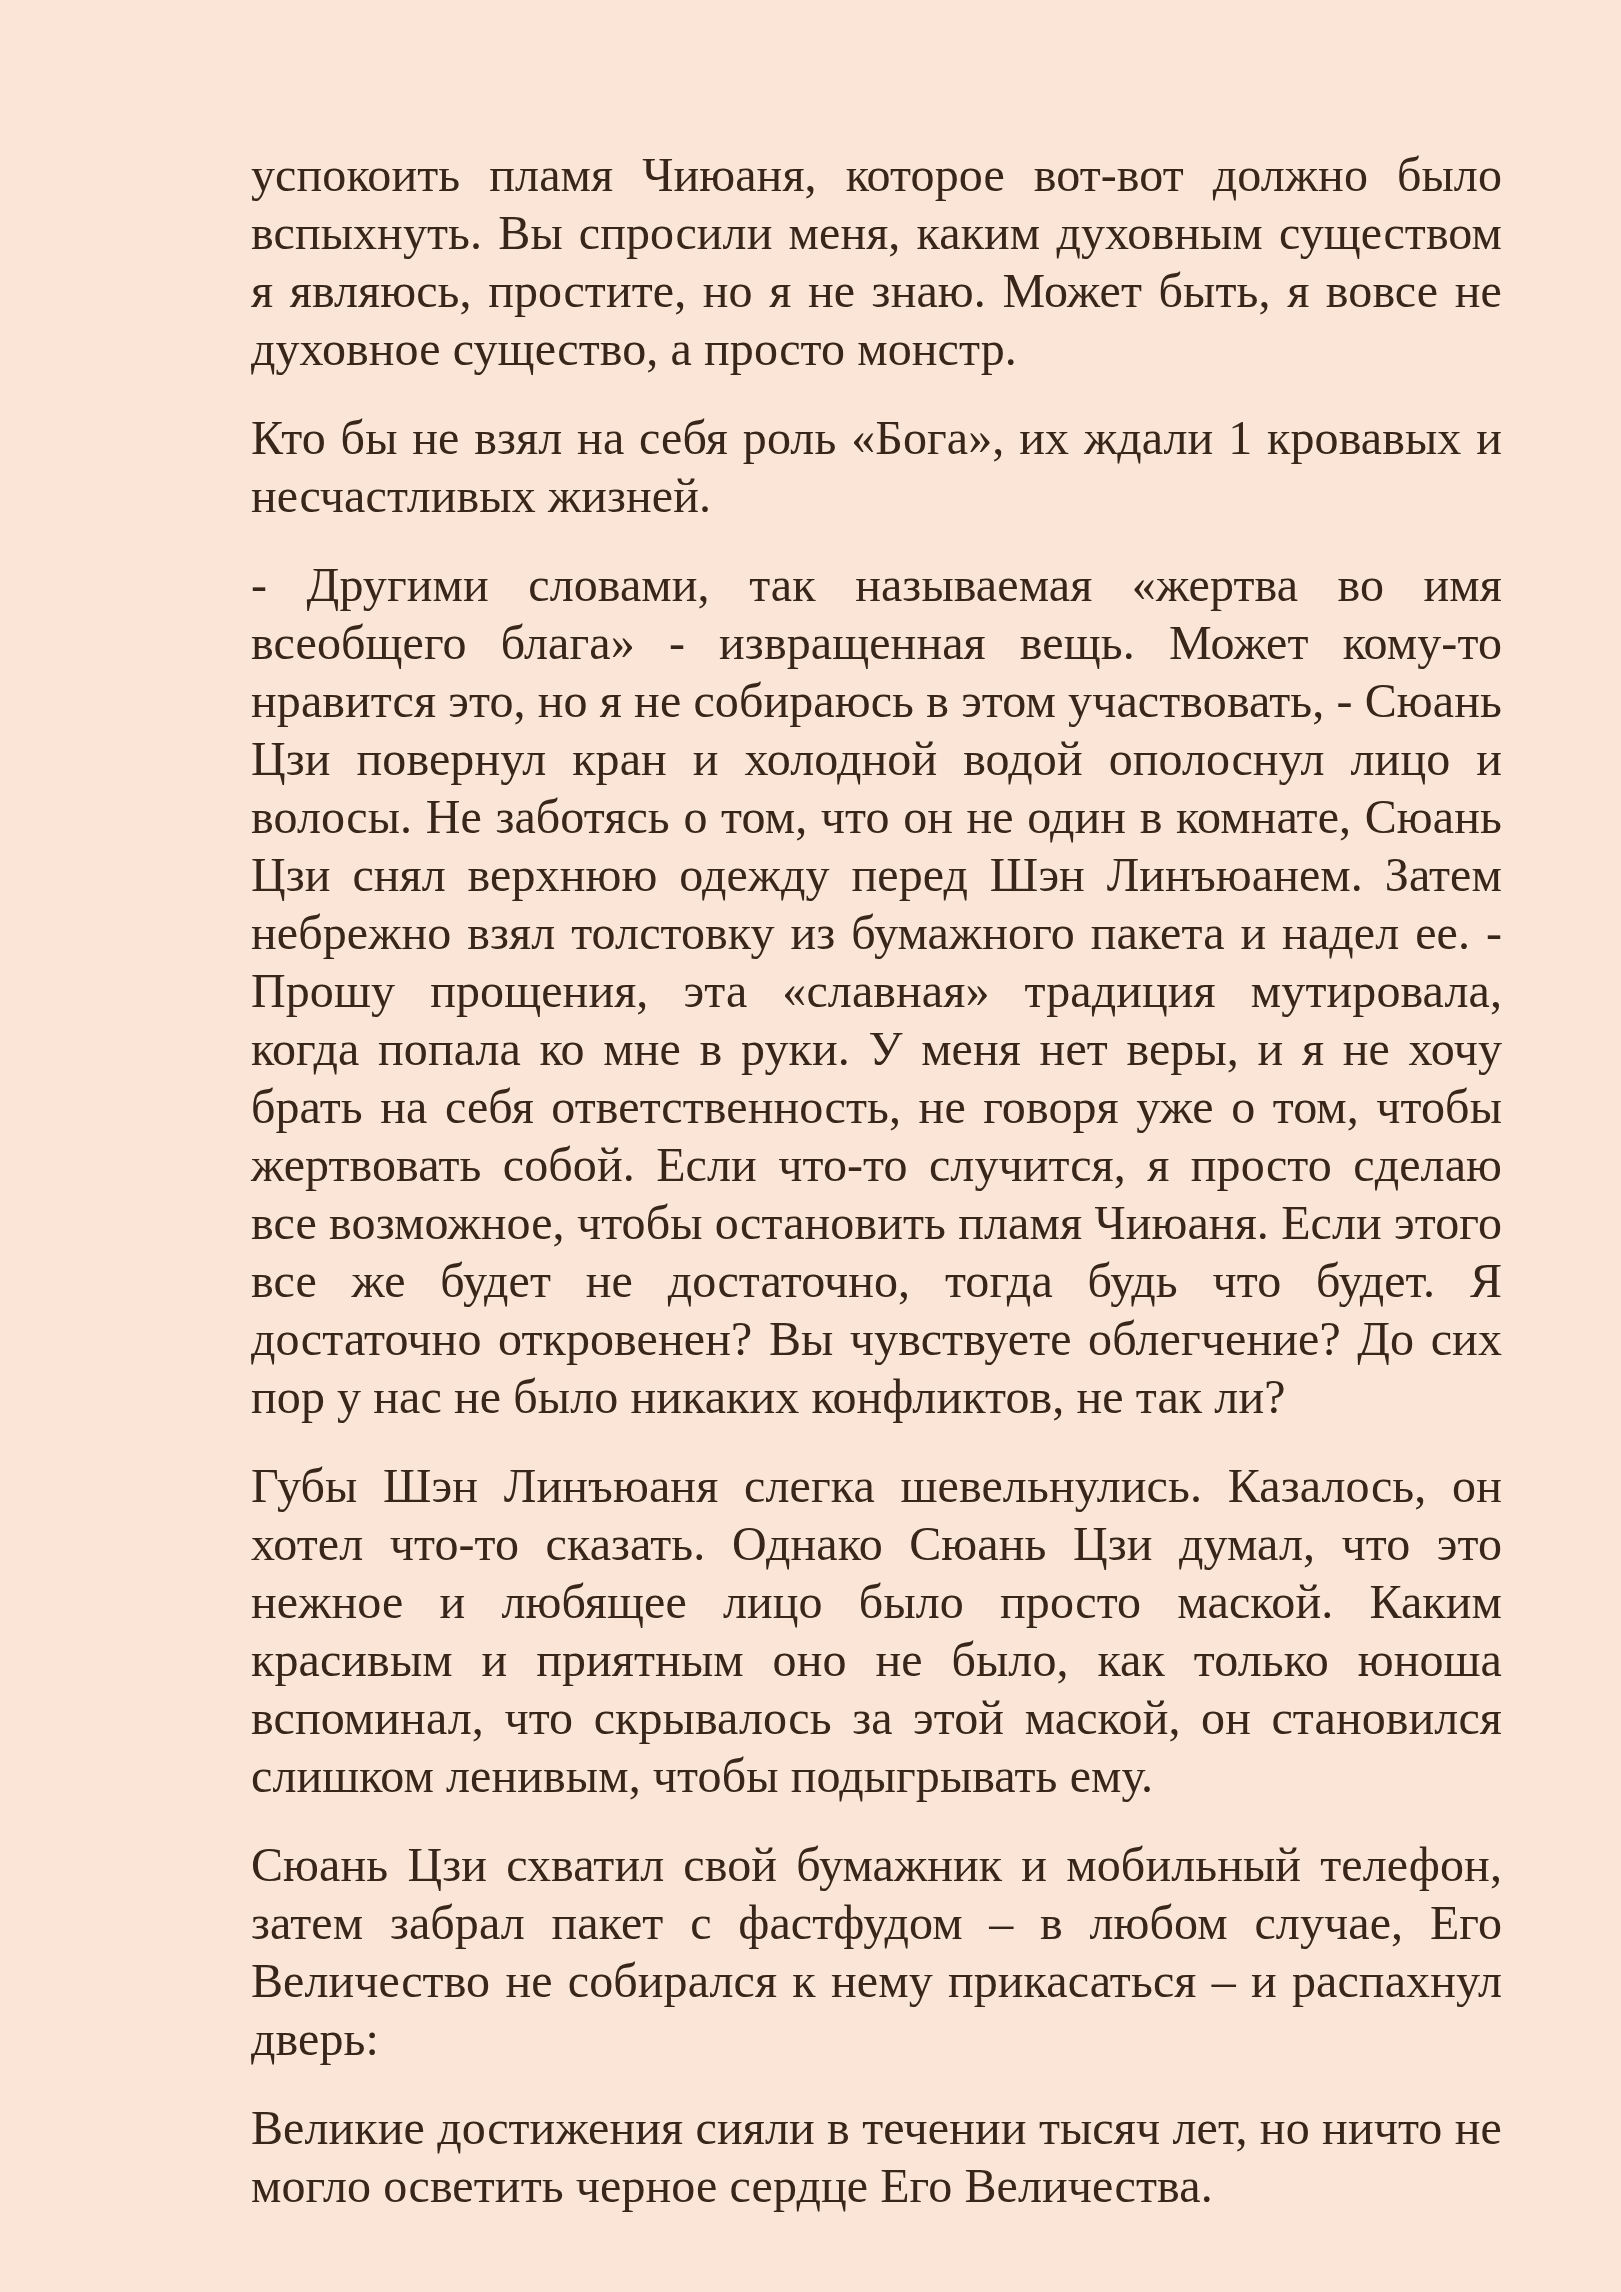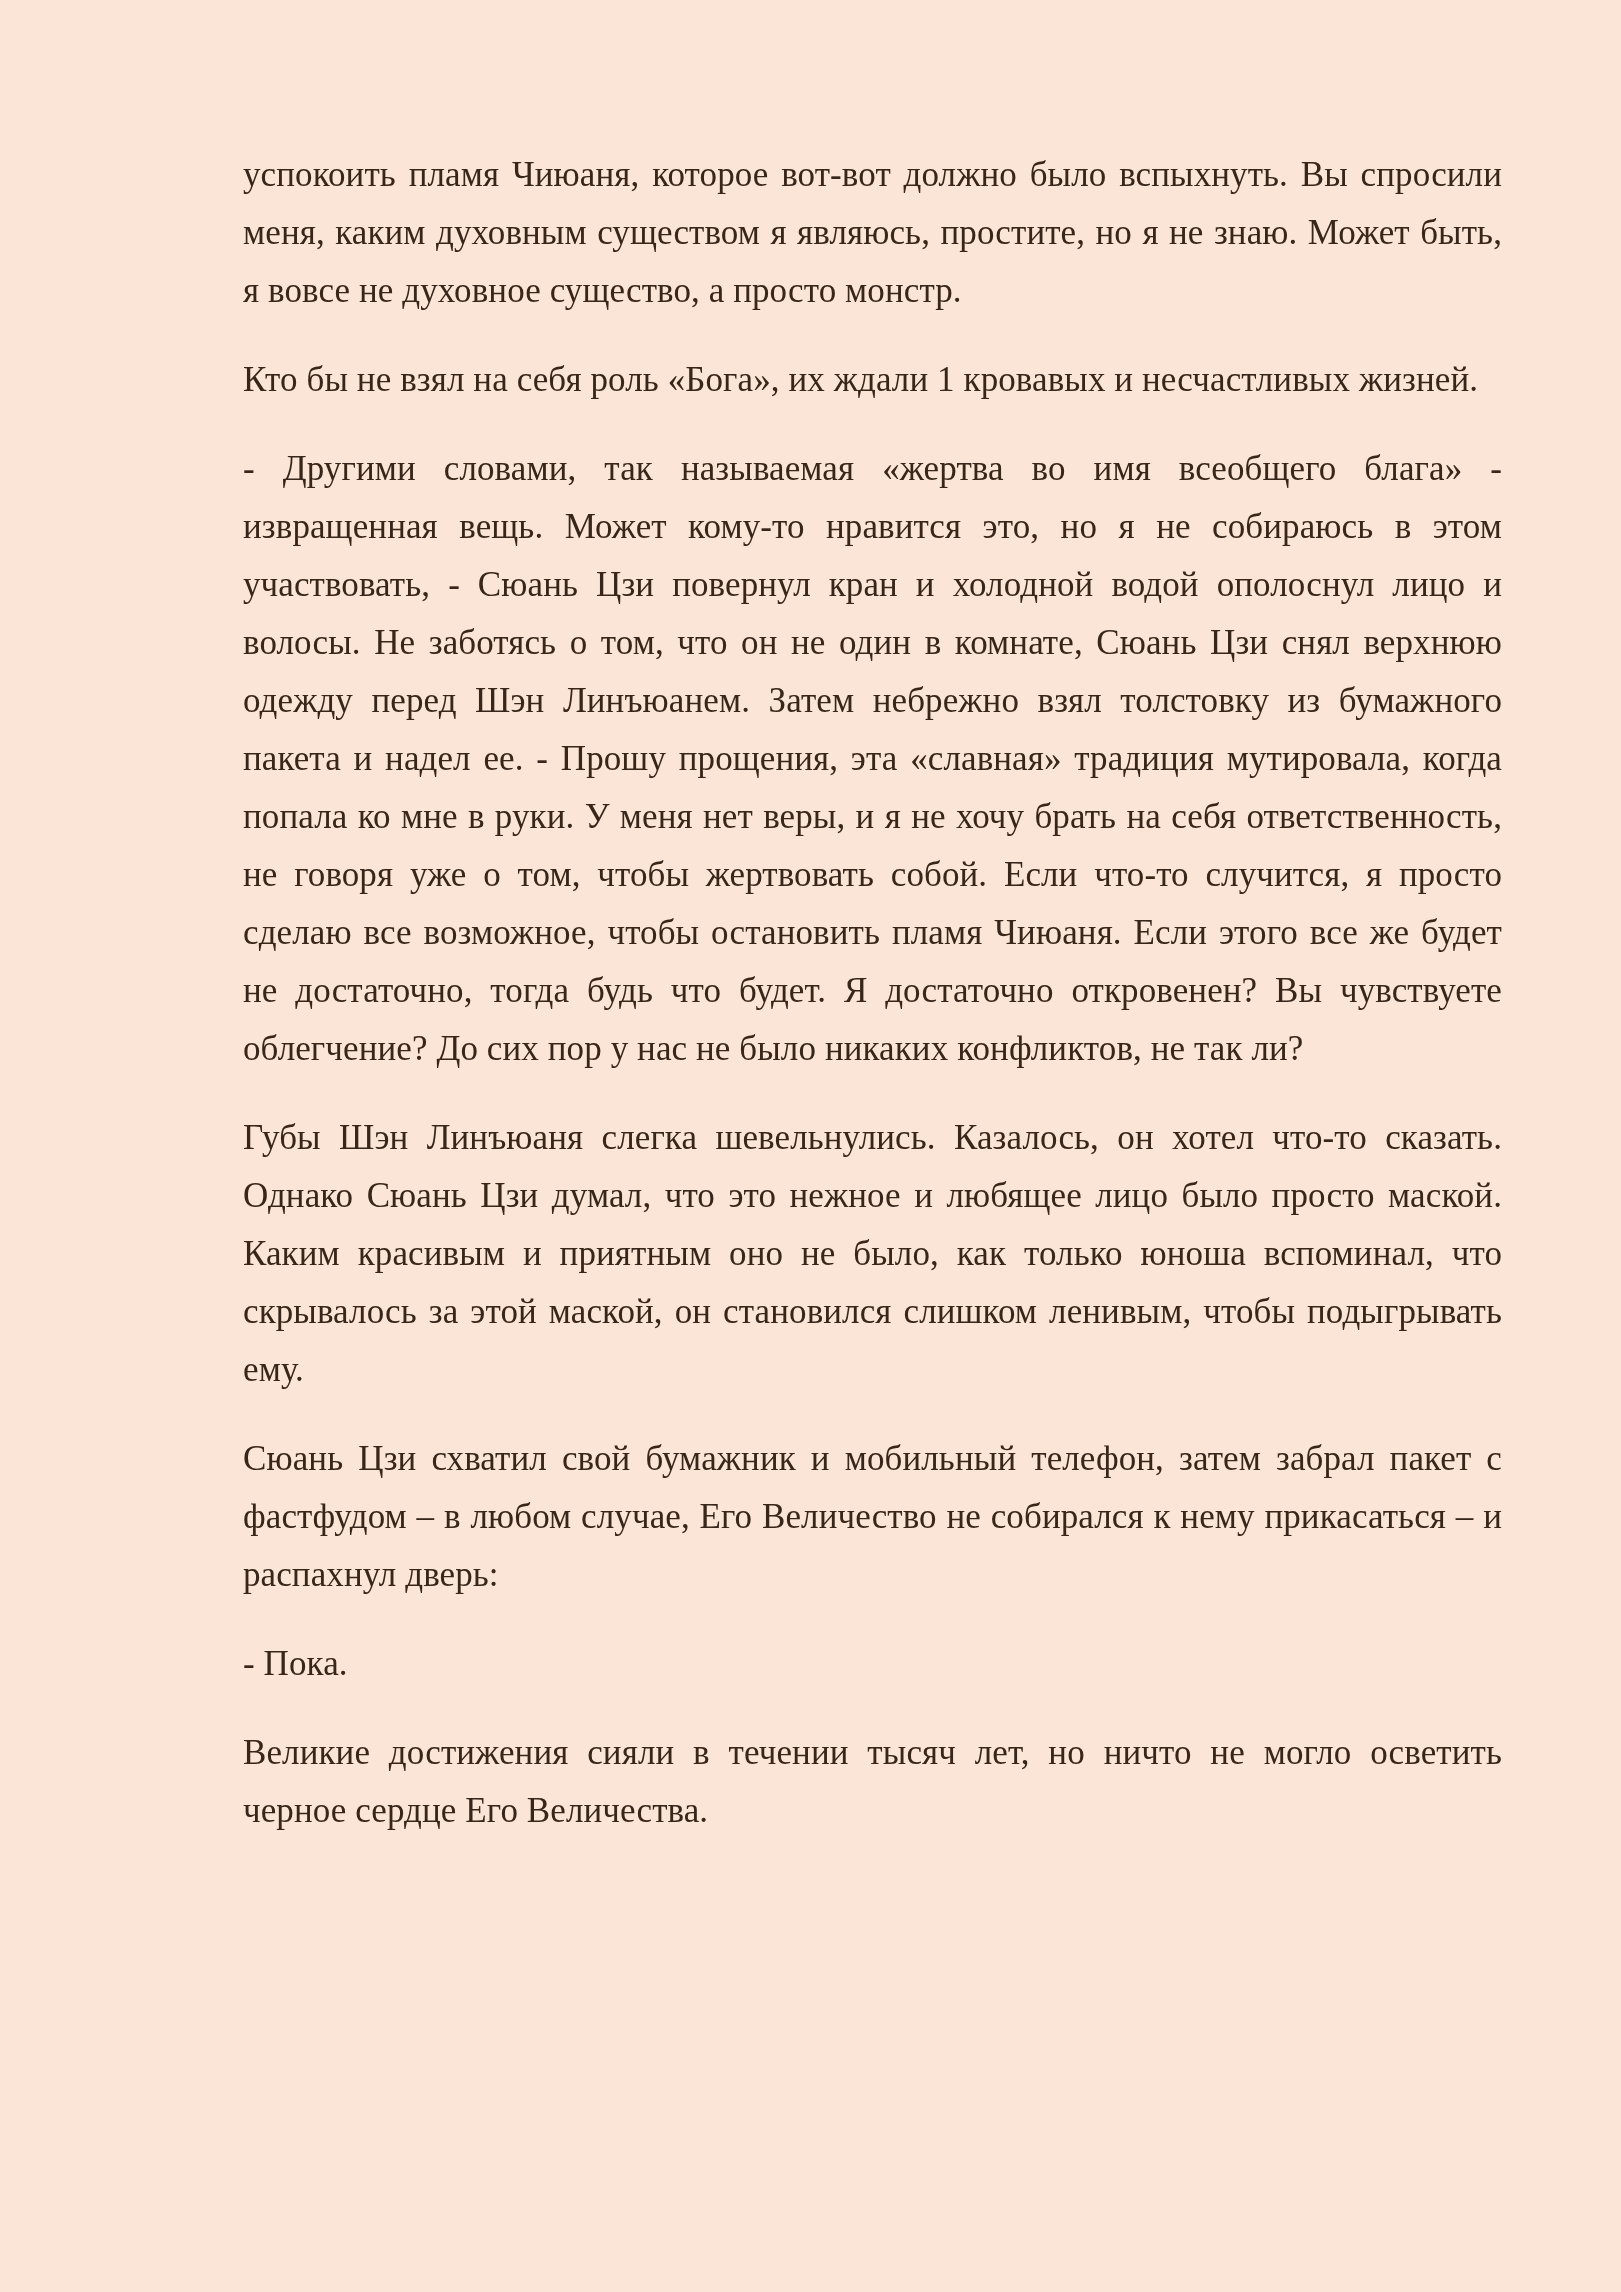--- a/index.html
+++ b/index.html
@@ -12,37 +12,36 @@
     background: #fbe5d6;
     overflow: hidden;
   }
   .page {
     box-sizing: border-box;
     width: 1621px;
     height: 2293px;
     padding: 146px 119px 39px 235px;
   }
   .para {
-    margin: 0 0 31px 8px;
+    margin: 0 0 31px 16px;
     font-family: "Liberation Serif", "DejaVu Serif", serif;
-    font-size: 35px;
+    font-size: 48px;
     line-height: 58px;
     text-align: justify;
     color: #38261a;
     letter-spacing: 0.1px;
   }
   .para:last-child {
     margin-bottom: 0;
   }
 </style>
 </head>
 <body>
 
 <div class="page">
   <p class="para">успокоить пламя Чиюаня, которое вот-вот должно было вспыхнуть. Вы спросили меня, каким духовным существом я являюсь, простите, но я не знаю. Может быть, я вовсе не духовное существо, а просто монстр.</p>
   <p class="para">Кто бы не взял на себя роль «Бога», их ждали 1 кровавых и несчастливых жизней.</p>
   <p class="para">- Другими словами, так называемая «жертва во имя всеобщего блага» - извращенная вещь. Может кому-то нравится это, но я не собираюсь в этом участвовать, - Сюань Цзи повернул кран и холодной водой ополоснул лицо и волосы. Не заботясь о том, что он не один в комнате, Сюань Цзи снял верхнюю одежду перед Шэн Линъюанем. Затем небрежно взял толстовку из бумажного пакета и надел ее. - Прошу прощения, эта «славная» традиция мутировала, когда попала ко мне в руки. У меня нет веры, и я не хочу брать на себя ответственность, не говоря уже о том, чтобы жертвовать собой. Если что-то случится, я просто сделаю все возможное, чтобы остановить пламя Чиюаня. Если этого все же будет не достаточно, тогда будь что будет. Я достаточно откровенен? Вы чувствуете облегчение? До сих пор у нас не было никаких конфликтов, не так ли?</p>
   <p class="para">Губы Шэн Линъюаня слегка шевельнулись. Казалось, он хотел что-то сказать. Однако Сюань Цзи думал, что это нежное и любящее лицо было просто маской. Каким красивым и приятным оно не было, как только юноша вспоминал, что скрывалось за этой маской, он становился слишком ленивым, чтобы подыгрывать ему.</p>
   <p class="para">Сюань Цзи схватил свой бумажник и мобильный телефон, затем забрал пакет с фастфудом – в любом случае, Его Величество не собирался к нему прикасаться – и распахнул дверь:</p>
-  <p class="para">- Пока.</p>
   <p class="para">Великие достижения сияли в течении тысяч лет, но ничто не могло осветить черное сердце Его Величества.</p>
 </div>
 
 
 </body></html>

